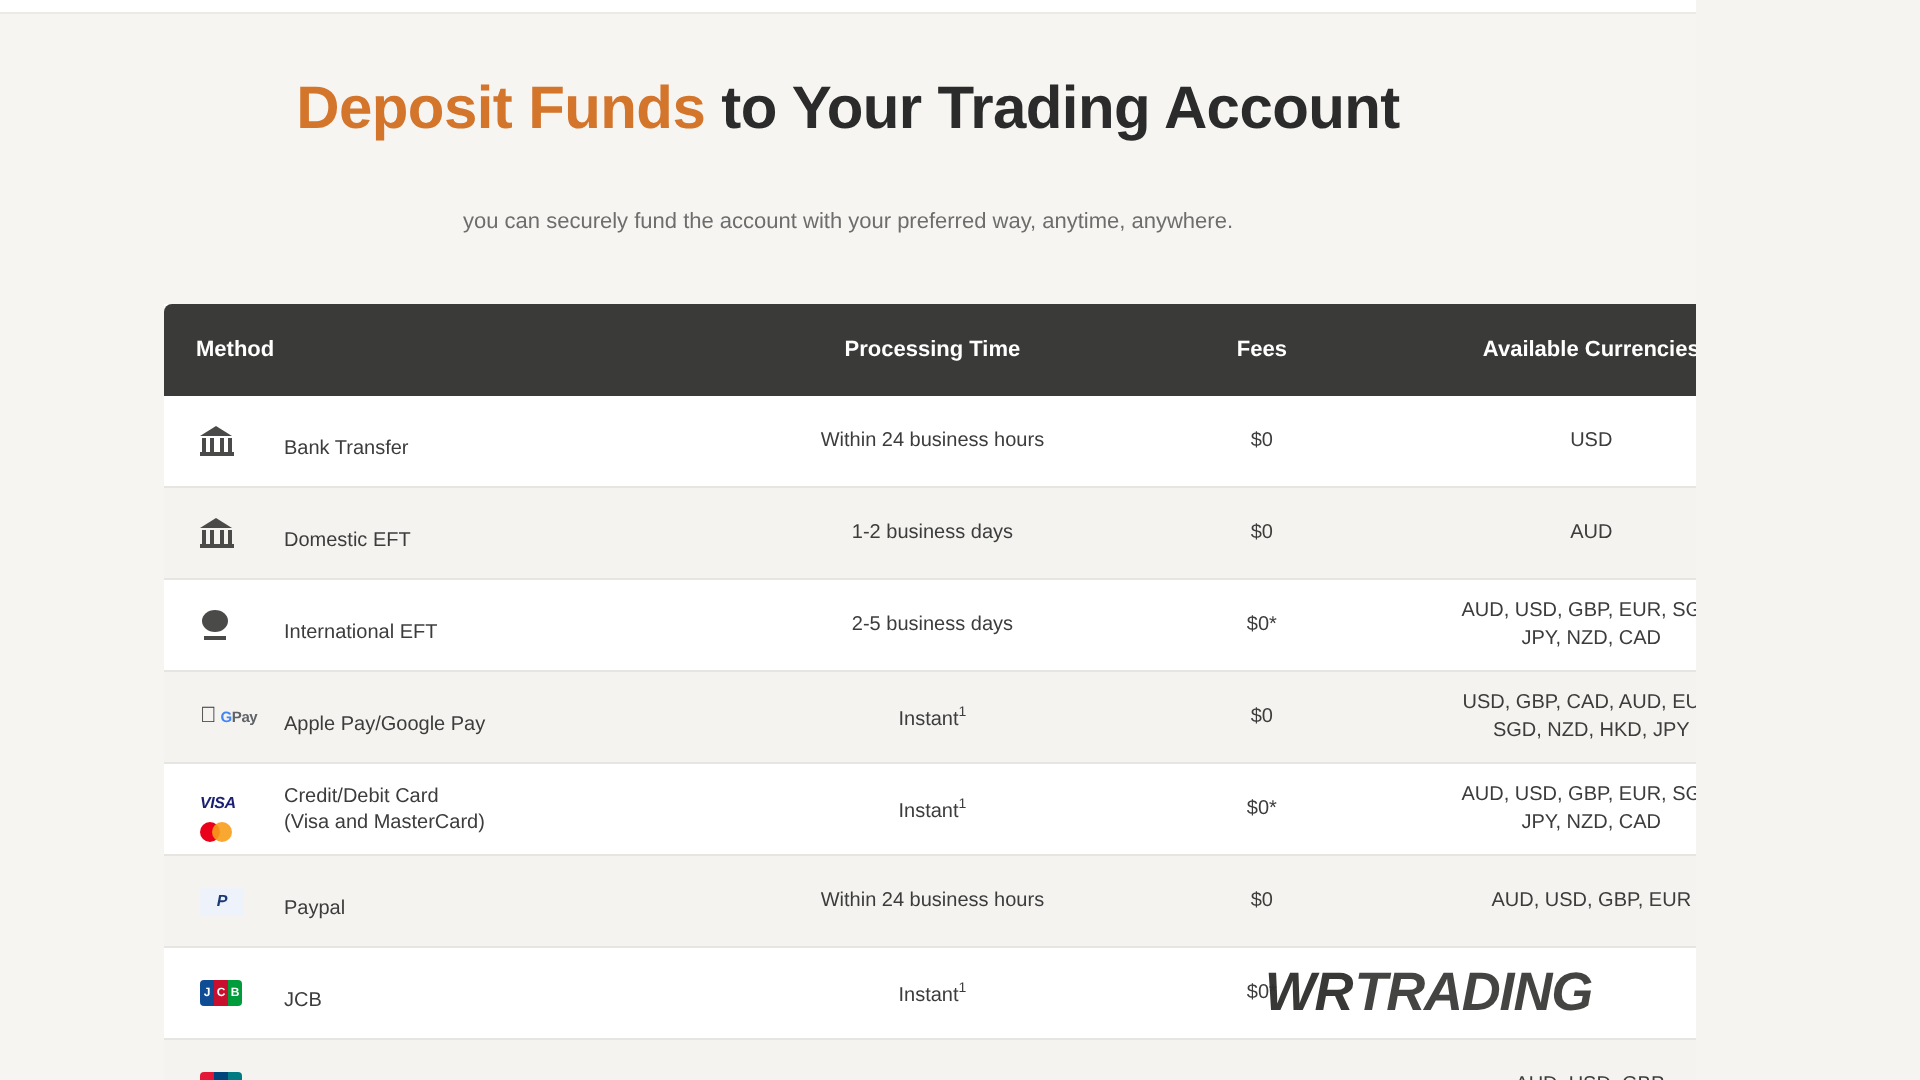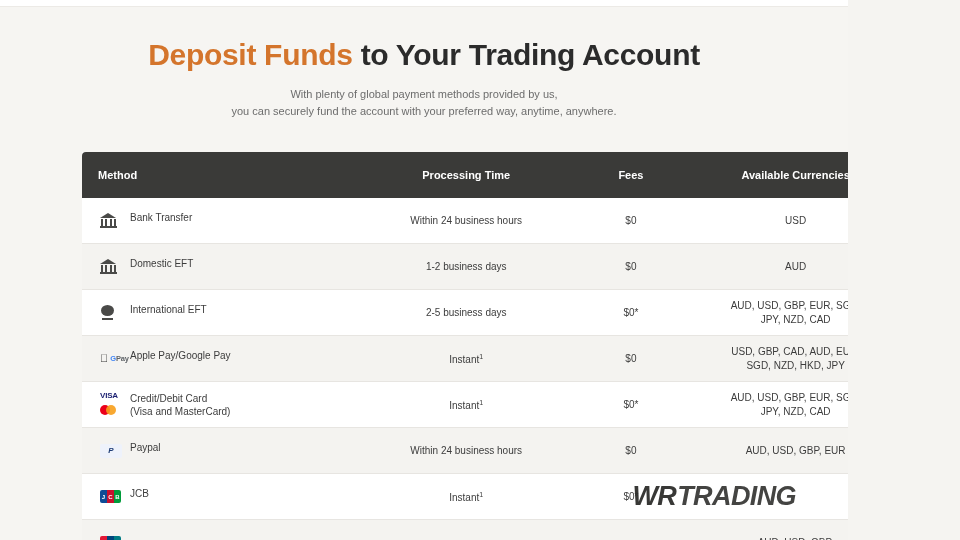--- a/index.html
+++ b/index.html
@@ -93,22 +93,22 @@
   }
   table.deposit tbody tr.alt td {
     background: #f4f3f0;
   }
   table.deposit tbody tr td.method-cell {
     text-align: left;
     padding-left: 18px;
   }
   .method-inner {
     display: flex;
-    align-items: flex-start;
-    gap: 4px;
+    align-items: flex-end;
+    gap: 16px;
   }
   .method-label {
     font-size: 10px;
     color: #3c3c3c;
     line-height: 13px;
   }
   .icon-box {
     width: 26px;
     min-width: 26px;
     height: 20px;
@@ -186,20 +186,21 @@
   .gpay-mark .p { color: #5f6368; }
   .cards-icon {
     display: flex;
     flex-direction: column;
     gap: 2px;
     align-items: flex-start;
   }
   .visa-mark {
     font-size: 8px;
     font-weight: bold;
+    font-style: italic;
     color: #1a1f71;
     letter-spacing: -0.2px;
   }
   .mc-mark {
     position: relative;
     width: 20px; height: 10px;
   }
   .mc-mark i {
     position: absolute;
     top: 0;
@@ -276,21 +277,21 @@
 <body>
 
 <div class="page">
   <div class="topbar"></div>
 
   <h1 class="title">
     <span class="accent">Deposit Funds</span><span> to Your Trading Account</span>
   </h1>
 
   <p class="subtitle">
-    <span>With plenty of global payment methods provided by us,</span><br>
+    <br>
     <span>you can securely fund the account with your preferred way, anytime, anywhere.</span>
   </p>
 
   <div class="table-wrap">
     <table class="deposit">
       <thead>
         <tr>
           <th class="col-method" style="width:40%">Method</th>
           <th style="width:20%">Processing Time</th>
           <th style="width:20%">Fees</th>

